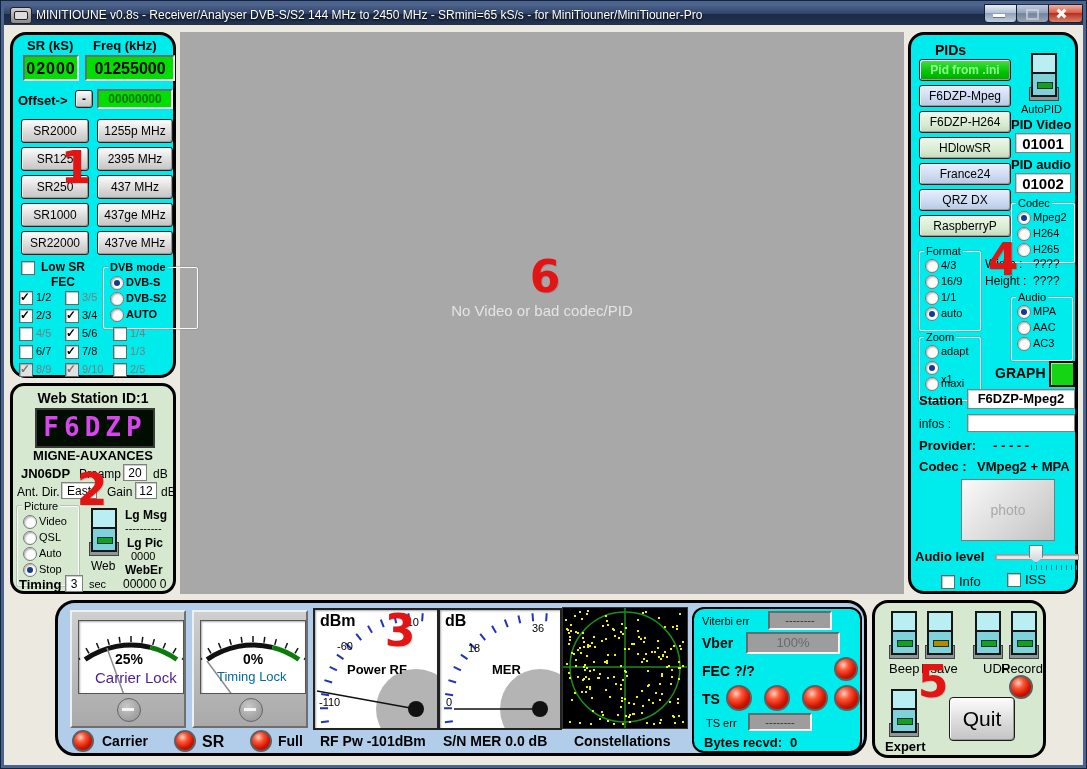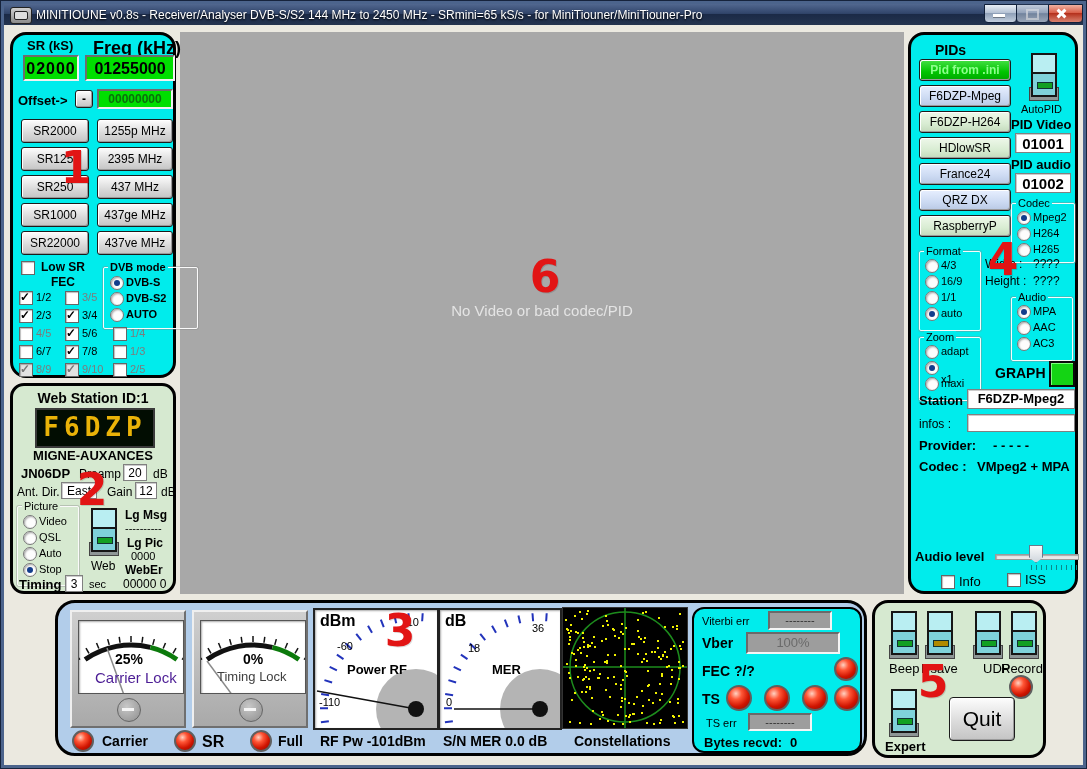--- a/index.html
+++ b/index.html
@@ -68,21 +68,21 @@
   .knob{position:absolute;width:22px;height:22px;border-radius:50%;background:radial-gradient(circle at 40% 35%,#c8c8c8,#8e8e8e);border:1px solid #666;}
   .knob::after{content:"";position:absolute;left:4px;top:9px;width:12px;height:3px;background:#f5f5f5;}
   .mlabel{position:absolute;color:#000;white-space:nowrap;}
   
   .slider-track{position:absolute;height:4px;background:#e8e8e8;border:1px solid #9a9a9a;box-shadow:inset 1px 1px 1px #00000044;}
   .slider-thumb{position:absolute;width:12px;height:16px;background:linear-gradient(#fafafa,#cfd6dd);border:1px solid #6a7a8a;
     clip-path:polygon(0 0,100% 0,100% 68%,50% 100%,0 68%);}
   .annot{position:absolute;color:#e21414;font-size:44px;font-weight:bold;transform:translate(-50%,-50%);
          text-shadow:1px 1px 0 #00000022;font-family:"DejaVu Sans",sans-serif;}
   .txt{position:absolute;white-space:nowrap;color:#000;}
-  .seven{background:#020d02;border:2px solid #3a3a3a;color:#eab308;font-family:"DejaVu Sans Mono",monospace;
+  .seven{background:#020d02;border:2px solid #3a3a3a;color:#d946ef;font-family:"DejaVu Sans Mono",monospace;
          font-weight:bold;text-align:center;letter-spacing:5px;transform-origin:center;}
 </style>
 </head>
 <body>
 
 <div id="win">
 
   <div class="p" id="titlebar">
     <div class="p" style="left:6px;top:3px;width:20px;height:15px;background:linear-gradient(#cfcfcf,#8a8a8a);border:1px solid #222;border-radius:3px;">
       <div class="p" style="left:3px;top:3px;width:12px;height:7px;border:1px solid #222;border-radius:2px;background:#ddd;"></div>
@@ -101,21 +101,21 @@
   </div>
 
   <div class="p" id="client"></div>
 
   <div class="p" style="left:180px;top:32px;width:724px;height:562px;background:#a8a8a8;">
     <span class="txt" style="left:362px;top:270px;transform:translateX(-50%);font-size:15px;color:#e4e4e4;">No Video or bad codec/PID</span>
   </div>
 
   <div class="p panel cyan" style="left:10px;top:32px;width:166px;height:346px;">
     <span class="txt b" style="left:14px;top:3px;font-size:13px;">SR (kS)</span>
-    <span class="txt b" style="left:80px;top:3px;font-size:18px;">Freq (kHz)</span>
+    <span class="txt b" style="left:80px;top:3px;font-size:13px;">Freq (kHz)</span>
     <div class="p lcd" style="left:10px;top:20px;width:56px;height:26px;font-size:16px;line-height:23px;letter-spacing:1px;">02000</div>
     <div class="p lcd" style="left:72px;top:20px;width:90px;height:26px;font-size:16px;line-height:23px;">01255000</div>
     <span class="txt b" style="left:5px;top:58px;font-size:13px;">Offset-&gt;</span>
     <button class="p btn b" style="left:62px;top:55px;width:18px;height:18px;line-height:14px;">-</button>
     <div class="p lcd" style="left:84px;top:54px;width:76px;height:20px;font-size:12px;line-height:17px;color:#0c6e0c;">00000000</div>
 
     <button class="p btn" style="left:8px;top:84px;width:68px;height:24px;">SR2000</button>
     <button class="p btn" style="left:84px;top:84px;width:76px;height:24px;">1255p MHz</button>
     <button class="p btn" style="left:8px;top:112px;width:68px;height:24px;">SR125</button>
     <button class="p btn" style="left:84px;top:112px;width:76px;height:24px;">2395 MHz</button>
@@ -295,20 +295,22 @@
 
     <span class="txt b" style="left:8px;top:358px;font-size:13px;">Station</span>
     <div class="p wbox b" style="left:56px;top:354px;width:108px;height:20px;font-size:13px;line-height:18px;">F6DZP-Mpeg2</div>
     <span class="txt" style="left:8px;top:382px;font-size:12px;">infos :</span>
     <div class="p wbox" style="left:56px;top:379px;width:108px;height:18px;font-size:12px;"></div>
     <span class="txt b" style="left:8px;top:403px;font-size:13px;">Provider:</span>
     <span class="txt b" style="left:82px;top:403px;font-size:13px;">- - - - -</span>
     <span class="txt b" style="left:8px;top:424px;font-size:13px;">Codec :</span>
     <span class="txt b" style="left:66px;top:424px;font-size:13px;">VMpeg2 + MPA</span>
 
+    <button class="p" style="left:50px;top:444px;width:94px;height:62px;border:1px solid #7a7a7a;
+                   background:linear-gradient(135deg,#fafafa,#c2c2c2);color:#a9a9a9;font-size:14px;">photo</button>
 
     <span class="txt b" style="left:4px;top:514px;font-size:13px;">Audio level</span>
     <div class="slider-track" style="left:84px;top:519px;width:82px;"></div>
     <div class="slider-thumb" style="left:118px;top:510px;"></div>
     <div class="p" id="slider-ticks" style="left:120px;top:530px;width:48px;height:5px;">
         <div style="position: absolute; top: 0px; width: 1px; height: 5px; background: rgb(10, 138, 138); left: 0px;"></div>
         <div style="position: absolute; top: 0px; width: 1px; height: 5px; background: rgb(10, 138, 138); left: 5px;"></div>
         <div style="position: absolute; top: 0px; width: 1px; height: 5px; background: rgb(10, 138, 138); left: 10px;"></div>
         <div style="position: absolute; top: 0px; width: 1px; height: 5px; background: rgb(10, 138, 138); left: 15px;"></div>
         <div style="position: absolute; top: 0px; width: 1px; height: 5px; background: rgb(10, 138, 138); left: 20px;"></div>
@@ -367,21 +369,21 @@
               <line x1="52.00000000000001" y1="21" x2="52.00000000000001" y2="15"></line>
               <line x1="62.97728039134115" y1="21.72911015912203" x2="63.77081873288388" y2="15.781816917612787"></line>
               <line x1="73.76170182719177" y1="23.903630958798146" x2="75.33483689903696" y2="18.11353199196428"></line>
               <line x1="84.16379367552454" y1="27.485358418154462" x2="86.48888719423715" y2="21.954179508623454"></line>
               <line x1="94.00080242205661" y1="32.411365455797636" x2="97.0370050067836" y2="27.23628344055409"></line>
               <line x1="103.09990245202964" y1="38.595107450642075" x2="106.7938713039836" y2="33.86704292900174"></line>
             </g>
           <line x1="6" y1="40" x2="58" y2="110" stroke="#8a8a8a" stroke-width="1.5"></line>
         </svg>
         <span class="mlabel b" style="left:42px;top:30px;font-size:14px;">0%</span>
-        <span class="mlabel" style="left:16px;top:48px;font-size:13px;color:#404040;">Timing Lock</span>
+        <span class="mlabel" style="left:16px;top:48px;font-size:13px;color:#0369a1;">Timing Lock</span>
       </div>
       <div class="knob" style="left:45px;top:86px;"></div>
     </div>
 
     <div class="mface" style="left:255px;top:5px;width:122px;height:118px;border:2px solid #222;">
       <svg width="122" height="118" style="position:absolute;left:0;top:0;">
         <circle cx="101" cy="99" r="40" fill="#b4b4b4"></circle>
         <g id="meterticks3" stroke="#2233bb" stroke-width="2">
             <line x1="13.85640995074182" y1="111.24723288448577" x2="5.934265400809252" y2="112.36061769216629"></line>
             <line x1="13.003350770352924" y1="98.23206487614306" x2="5.003655385839551" y2="98.16225259215605"></line>

